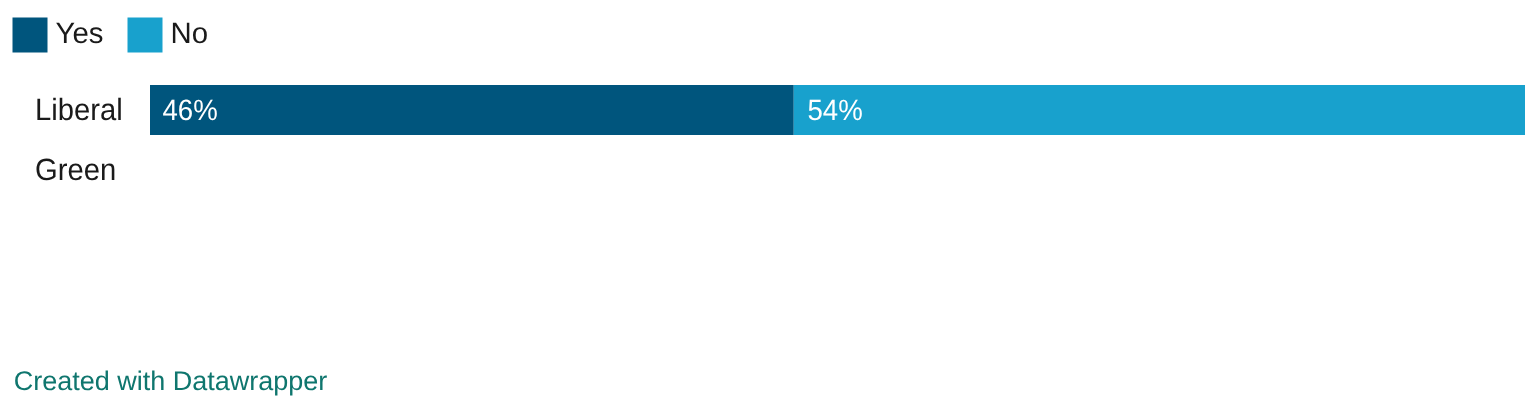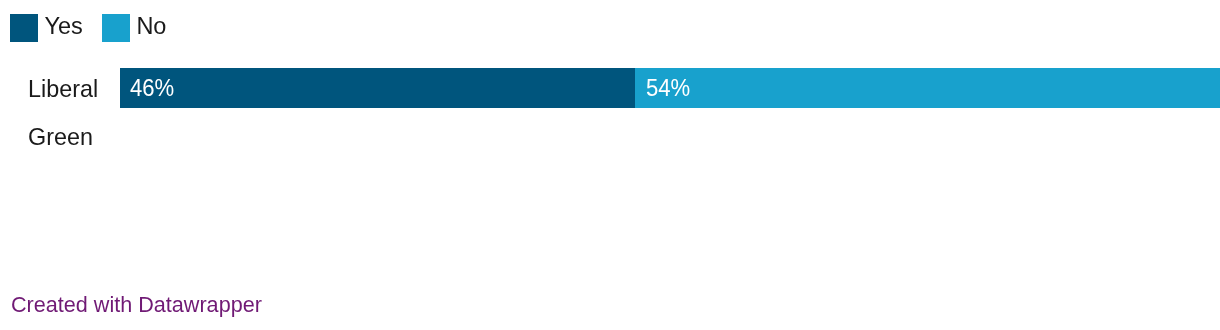--- a/index.html
+++ b/index.html
@@ -28,21 +28,21 @@
           font-size:24.6px; color:#1a1a1a; white-space:nowrap;
           transform-origin:0 50%; transform:scaleX(0.95); }
   .bar  { position:absolute; left:104px; top:0; height:39.7px; width:1123px;text-align:center; }
   .seg  { position:absolute; top:0; height:39.7px; display:block; }
   .seglabel { position:absolute; top:0; height:39.7px; line-height:41.7px;
               font-size:23.5px; color:#ffffff; white-space:nowrap;
               transform-origin:0 50%; transform:scaleX(0.94) translateZ(0); }
 
   
   .footer { position:absolute; left:11px; top:293.3px; font-size:21.6px;
-            line-height:24px; color:#701a75; white-space:nowrap; }
+            line-height:24px; color:#0f766e; white-space:nowrap; }
 </style>
 </head>
 <body>
 
 <div id="chart">
 
   <div class="legend">
     <div class="legend-item" style="left:10px;">
       <span class="swatch" style="background: rgb(0, 85, 125);"></span>
       <span class="legend-label">Yes</span>

